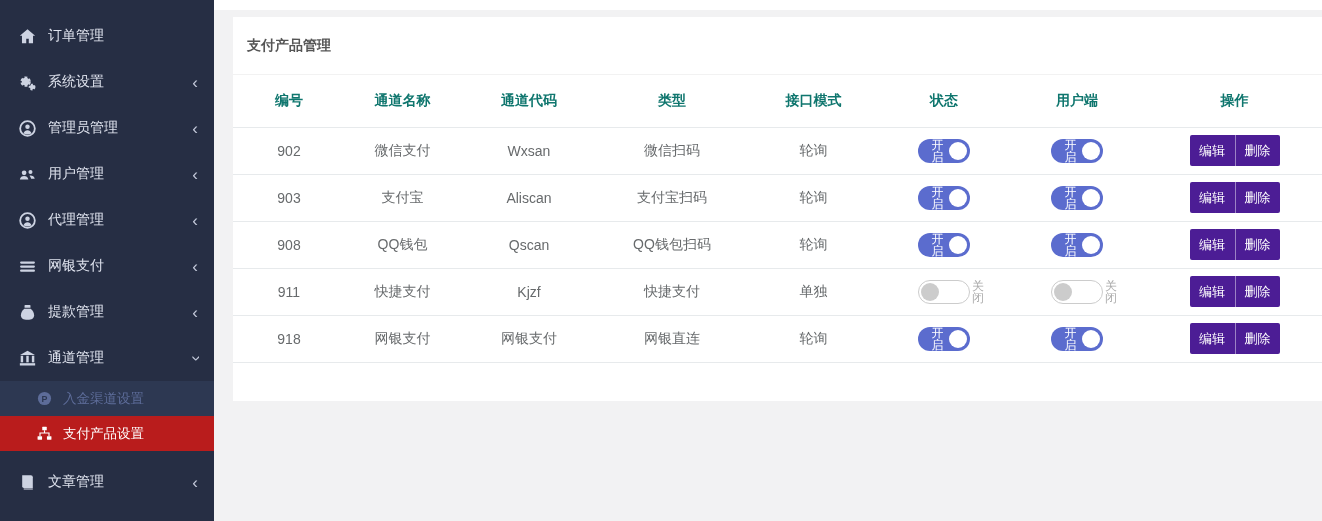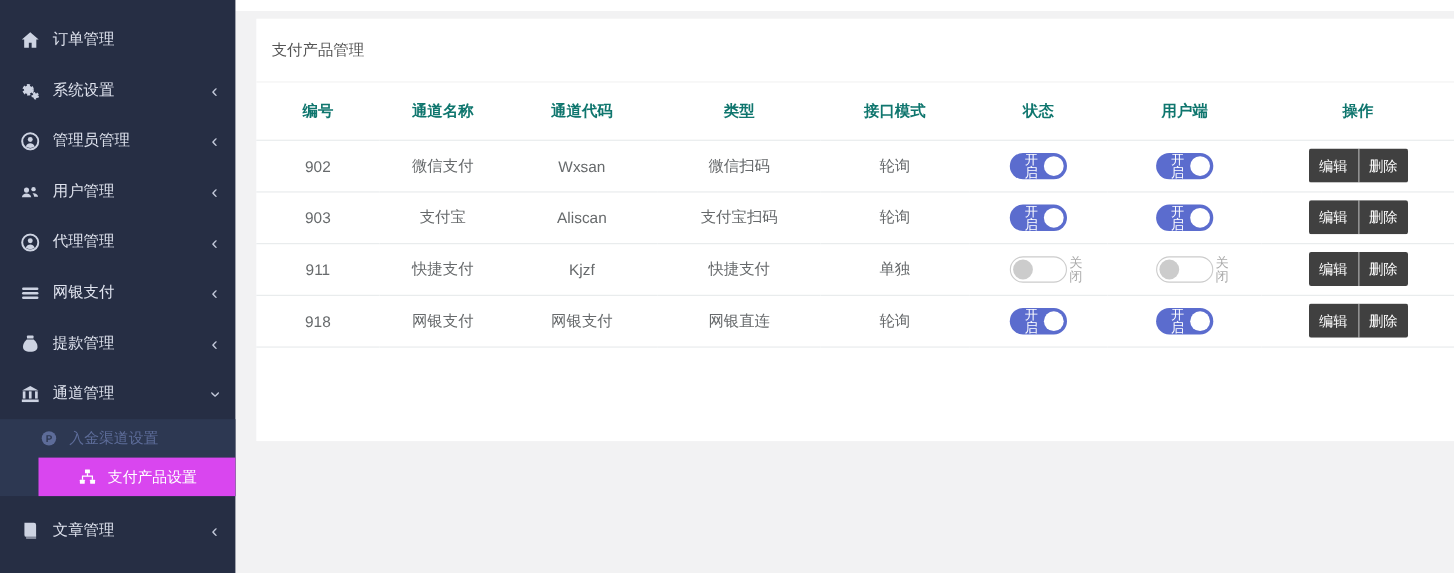--- a/index.html
+++ b/index.html
@@ -17,35 +17,35 @@
     display:inline-flex; color:#cdd3e2; }
   .mi-icon svg { width:100%; height:100%; fill:currentColor; }
   .mi-label { flex:1; white-space:nowrap; }
   .mi-chevron { display:inline-block; color:#c3c9da; font-size:17px;
     line-height:1; }
   .mi-chevron.down { transform:rotate(-90deg); }
 
   .submenu { background:#2d3852; }
   .submenu-item { display:flex; align-items:center; height:35px;
     padding-left:37px; color:#5d6c99; font-size:13.5px; cursor:pointer; }
-  .submenu-item.active { background:#d946ef; color:#ffffff;margin-left:35px; }
+  .submenu-item.active { background:#b91c1c; color:#ffffff; }
   .si-icon { width:15px; height:15px; margin-right:11px; flex:none;
     display:inline-flex; }
   .si-icon svg { width:100%; height:100%; fill:currentColor; }
   .menu-bottom { margin-top:8px; }
 
   
   .content { position:absolute; left:214px; top:0; right:0; bottom:0;
     background:#f2f2f3; }
   .topbar { height:10px; background:#ffffff; }
   .card { position:absolute; left:19px; right:0; top:17px; height:384px;
     background:#ffffff; }
   .card-header { height:58px; display:flex; align-items:center;
     padding:0 31px 0 14px; border-bottom:1px solid #f2f2f2; }
-  .card-title { font-size:14px; color:#555; }
+  .card-title { font-size:14px; color:#555;font-weight:bold; }
   .add-btn { margin-left:auto; width:121px; height:38px; background:#fcbf80;
     color:#fff; border:none; border-radius:3px; font-size:14px;
     cursor:pointer; font-family:inherit; }
 
   table { width:100%; border-collapse:collapse; table-layout:fixed; }
   thead th { height:52px; font-size:14px; color:#0f766e; font-weight:bold;
     text-align:center; border-bottom:1px solid #e7eaec; }
   tbody td { height:47px; font-size:14px; color:#676a6c; text-align:center;
     border-bottom:1px solid #e7eaec; }
 
@@ -57,21 +57,21 @@
     flex:none; }
   .toggle.on { background:#5b6cce; color:#fff; padding:0 3px 0 8px;
     justify-content:space-between; }
   .toggle.off { background:#fff; border:1px solid #ccc; color:#aaa;
     padding:0 7px 0 2px; justify-content:space-between;gap:33px; }
   .toggle.off .knob { background:#ccc; }
 
   
   .actions { display:inline-flex; border-radius:2px; overflow:hidden;
     vertical-align:middle; }
-  .actions .btn { width:45px; height:31px; background:#404040; color:#fff;
+  .actions .btn { width:45px; height:31px; background:#4c1d95; color:#fff;
     border:none; font-size:13px; cursor:pointer; font-family:inherit; }
   .actions .btn + .btn { border-left:1px solid rgba(255,255,255,.45); }
 </style>
 </head>
 <body>
 
 <div class="app">
 
   <aside class="sidebar">
     <nav class="menu">
@@ -269,20 +269,41 @@
     <span class="knob"></span>
   </span></td>
     <td class="c-actions">
       <div class="actions">
         <button class="btn">编辑</button>
         <button class="btn">删除</button>
       </div>
     </td>
   </tr>
             <tr>
+    <td class="c-id">908</td>
+    <td class="c-name">QQ钱包</td>
+    <td class="c-code">Qscan</td>
+    <td class="c-type">QQ钱包扫码</td>
+    <td class="c-mode">轮询</td>
+    <td class="c-status"><span class="toggle on">
+    <span class="t-label">开启</span>
+    <span class="knob"></span>
+  </span></td>
+    <td class="c-client"><span class="toggle on">
+    <span class="t-label">开启</span>
+    <span class="knob"></span>
+  </span></td>
+    <td class="c-actions">
+      <div class="actions">
+        <button class="btn">编辑</button>
+        <button class="btn">删除</button>
+      </div>
+    </td>
+  </tr>
+            <tr>
     <td class="c-id">911</td>
     <td class="c-name">快捷支付</td>
     <td class="c-code">Kjzf</td>
     <td class="c-type">快捷支付</td>
     <td class="c-mode">单独</td>
     <td class="c-status"><span class="toggle off">
     <span class="knob"></span>
     <span class="t-label">关闭</span>
   </span></td>
     <td class="c-client"><span class="toggle off">

